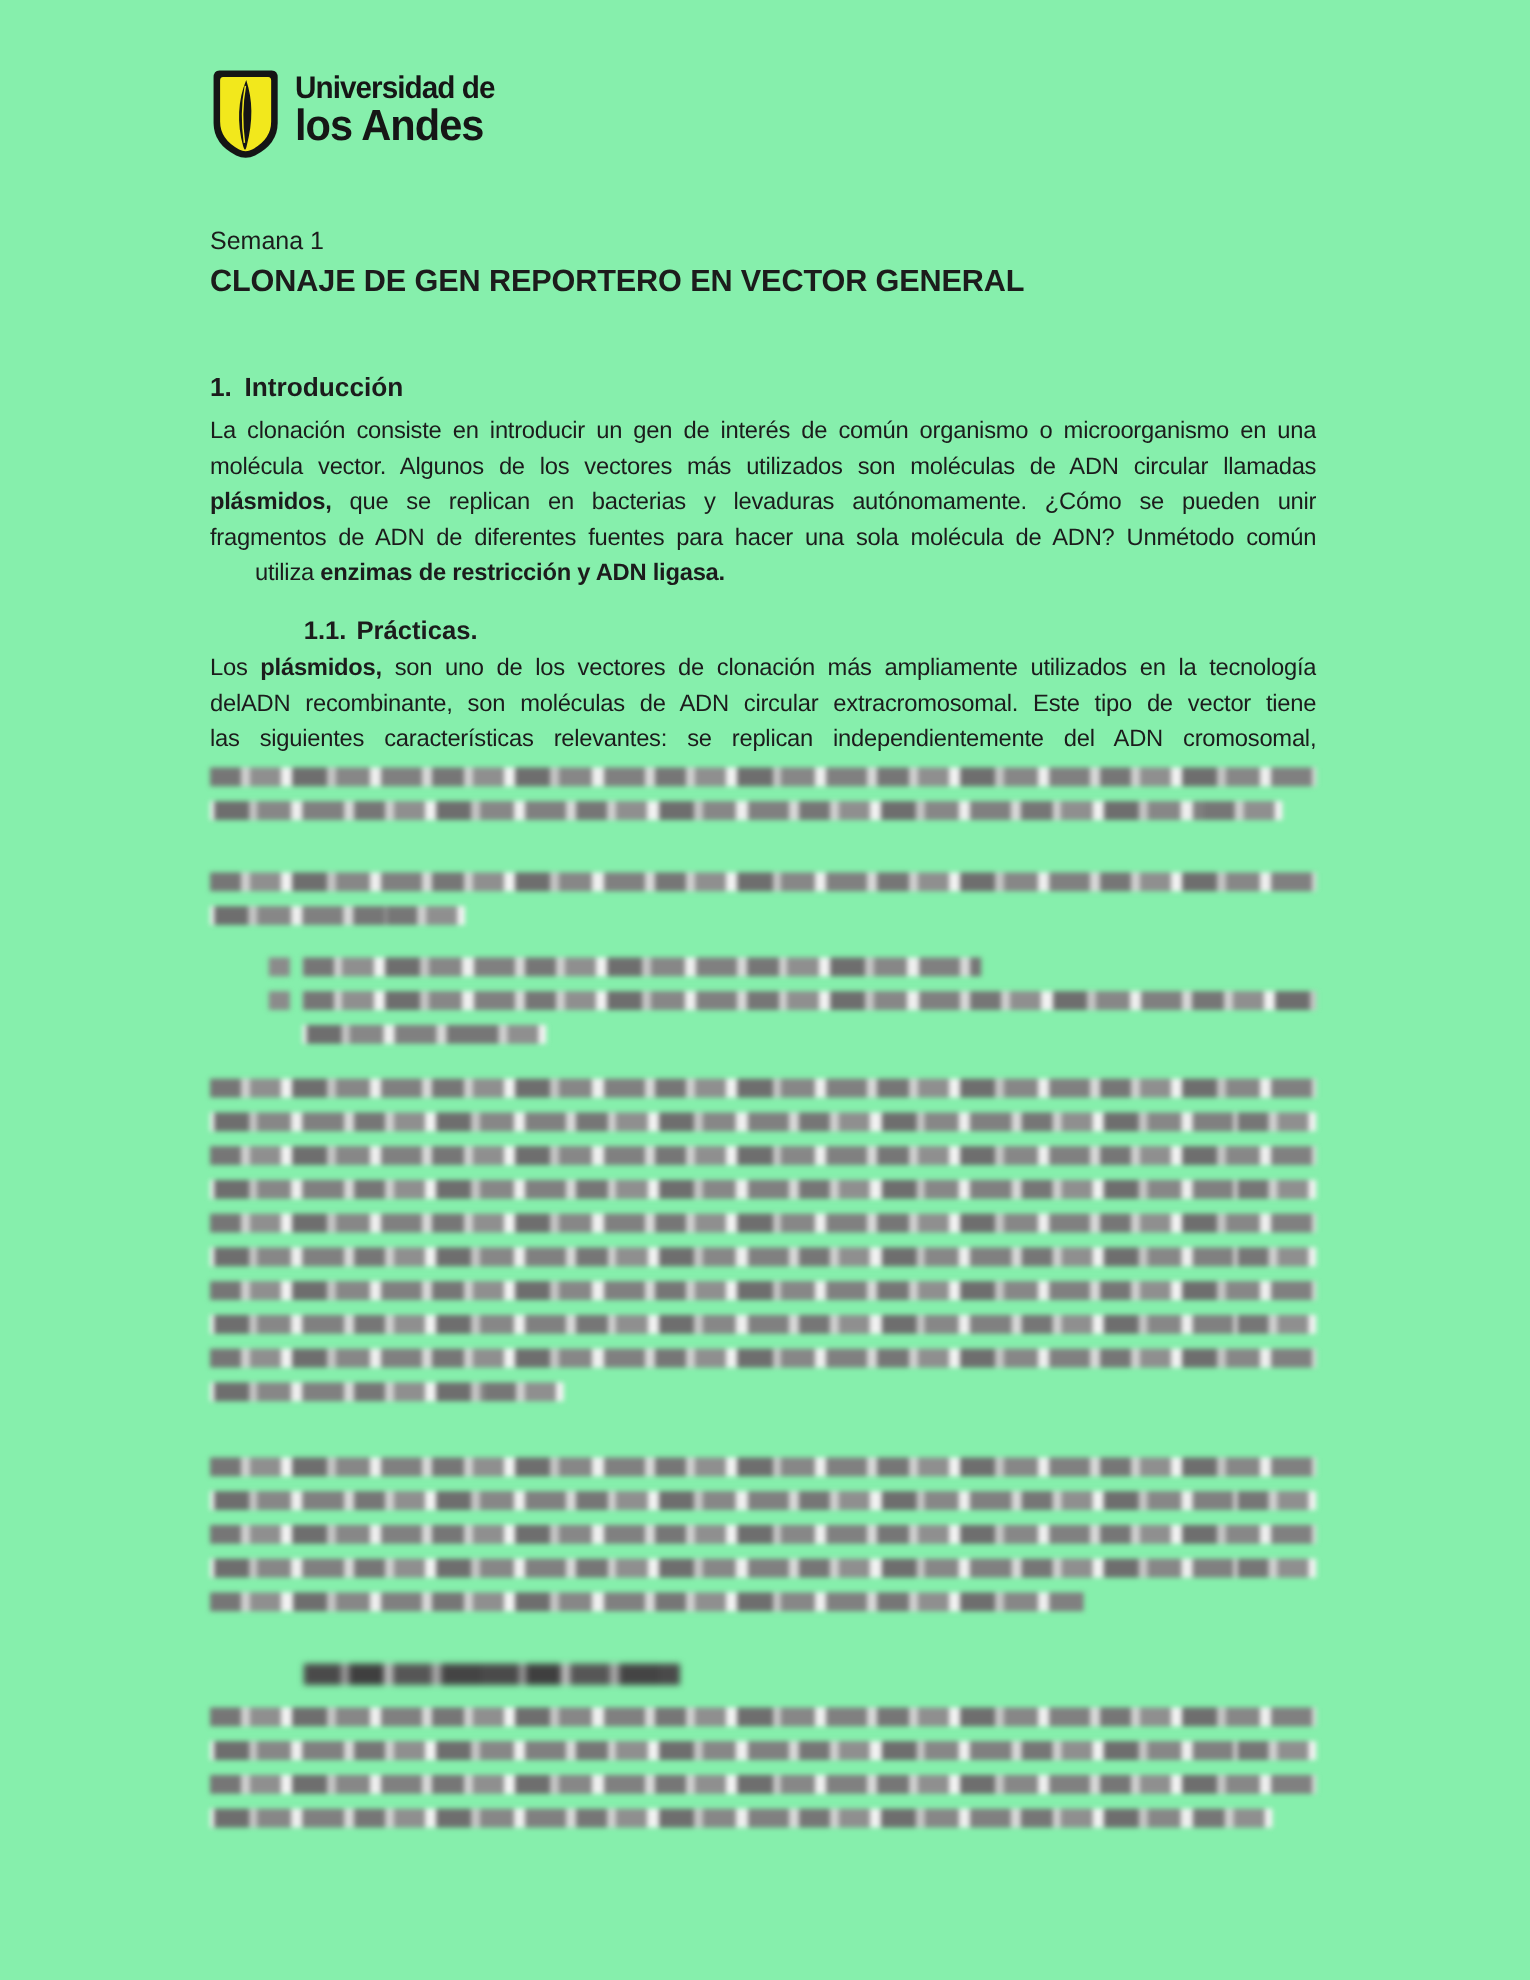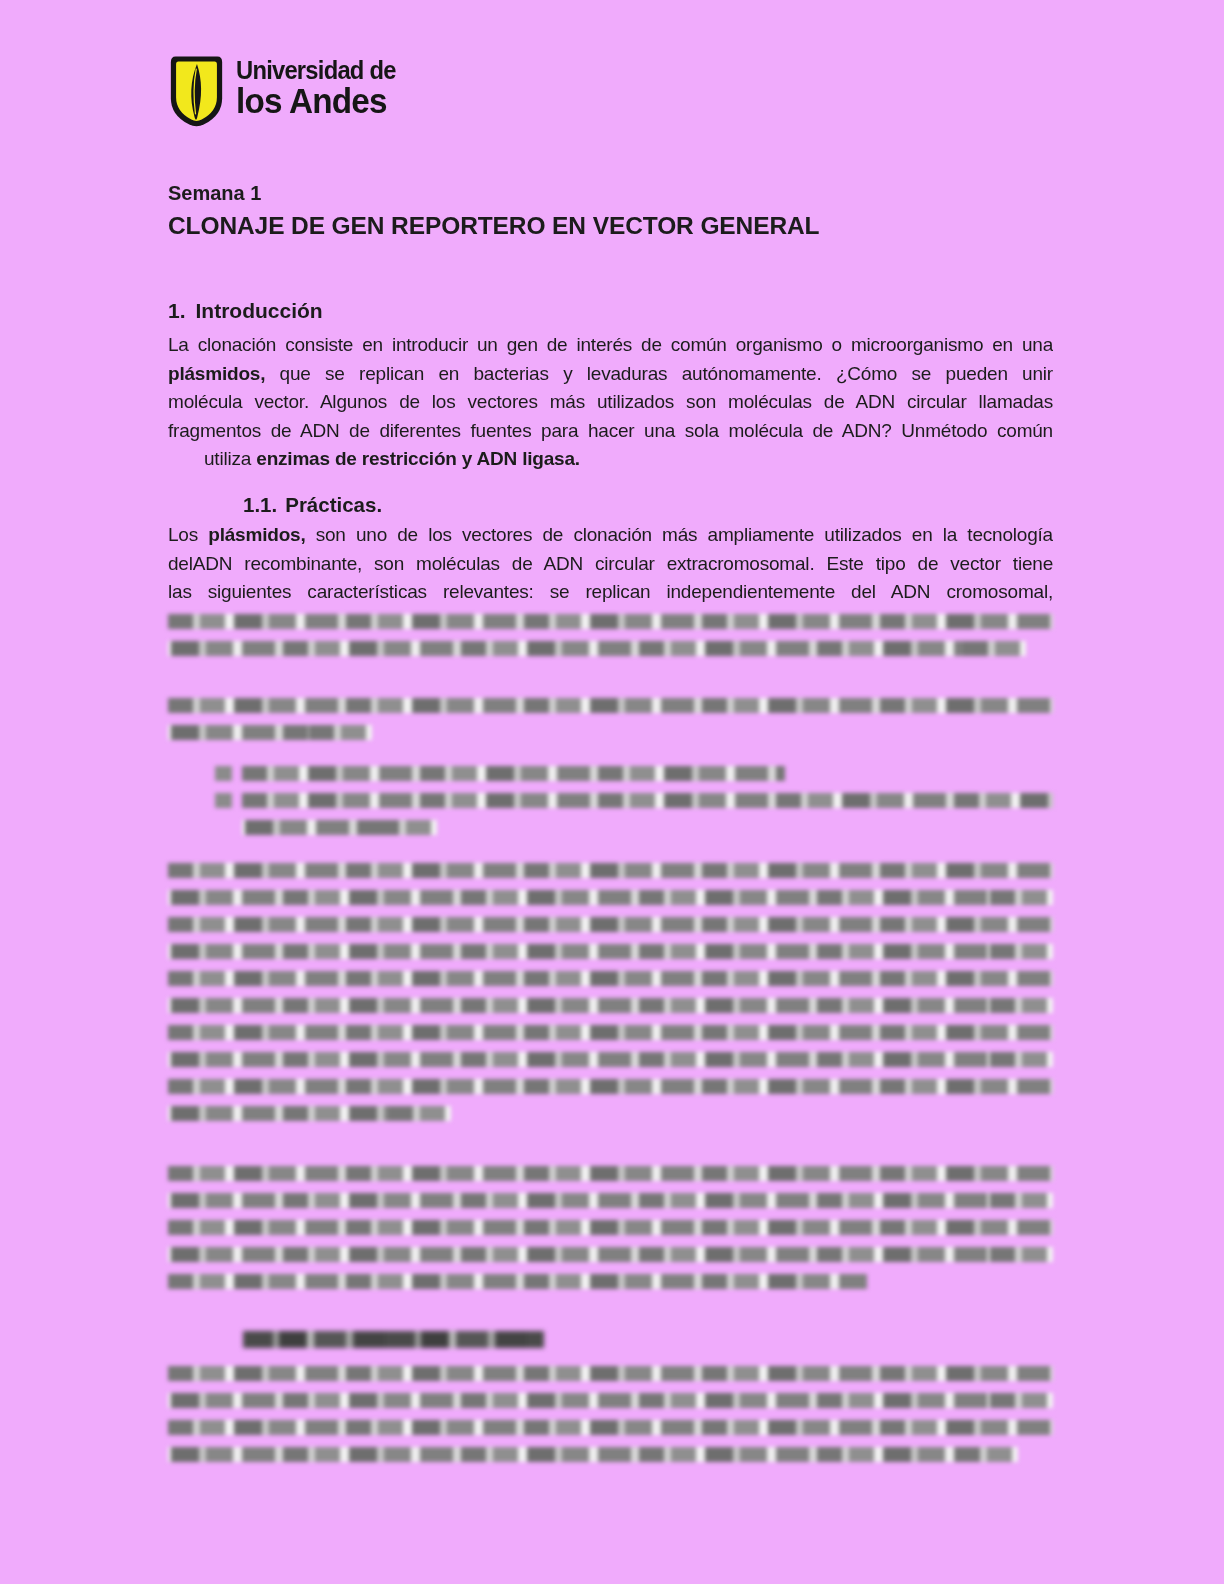--- a/index.html
+++ b/index.html
@@ -6,41 +6,41 @@
   html, body { background: #ffffff; }
   body {
     width: 1224px; height: 1584px;
     font-family: "Liberation Sans", sans-serif;
     color: #1c1c1c;
     overflow: hidden;
   }
   .page {
     width: 1224px; height: 1584px;
     padding: 55px 171px 40px 168px;
-    background: #f0abfc;
+    background: #86efac;
     overflow: hidden;
   }
 
   
   .header { display: flex; justify-content: space-between; align-items: flex-start; height: 95px; }
   .logo { display: flex; align-items: flex-start; gap: 11px; }
   .logo svg { display: block; }
   .logo-text { margin-top: 1px; }
   .lt1 {
     font-size: 25px; font-weight: bold; letter-spacing: -0.8px;
     line-height: 29px; transform: scaleX(0.95); transform-origin: 0 0; color: #161616;
   }
   .lt2 {
     font-size: 35px; font-weight: bold; letter-spacing: -0.8px;
     line-height: 37px; margin-top: -3px; transform: scaleX(0.95); transform-origin: 0 0; color: #161616;
   }
   .course { text-align: right; font-size: 20px; line-height: 27px; padding-top: 13px; color: #161616; }
 
   
-  .week { margin-top: 30px; font-size: 20px; font-weight: bold; line-height: 26px; }
+  .week { margin-top: 30px; font-size: 20px; font-weight: normal; line-height: 26px; }
   .doc-title { font-size: 24.5px; font-weight: bold; margin-top: 5px; letter-spacing: -0.1px; line-height: 30px; }
 
   .h-main { margin-top: 56px; font-size: 21px; font-weight: bold; line-height: 28px; }
   .h-main .num { margin-right: 10px; }
   .h-sub { margin-top: 17px; margin-left: 75px; font-size: 20.5px; font-weight: bold; line-height: 28px; }
   .h-sub .num { margin-right: 8px; }
 
   
   .para { margin-top: 6px; font-size: 19px; letter-spacing: -0.2px; color: #1c1c1c; }
   .para2 { margin-top: 2px; }
@@ -98,22 +98,22 @@
 
   <div class="week">Semana 1</div>
   <div class="doc-title">CLONAJE DE GEN REPORTERO EN VECTOR GENERAL</div>
 
   <div class="h-main">
     <span class="num">1.</span><span>Introducción</span>
   </div>
 
   <div class="para">
       <div class="pline"><span>La clonación consiste en introducir un gen de interés de común organismo o microorganismo en una</span></div>
+      <div class="pline"><span>molécula vector. Algunos de los vectores más utilizados son moléculas de ADN circular llamadas</span></div>
       <div class="pline"><span class="b">plásmidos,</span><span> que se replican en bacterias y levaduras autónomamente. ¿Cómo se pueden unir</span></div>
-      <div class="pline"><span>molécula vector. Algunos de los vectores más utilizados son moléculas de ADN circular llamadas</span></div>
       <div class="pline"><span>fragmentos de ADN de diferentes fuentes para hacer una sola molécula de ADN? Unmétodo común</span></div>
       <div class="pline pline-end"><span>utiliza </span><span class="b">enzimas de restricción y ADN ligasa.</span></div>
     </div>
 
   <div class="h-sub">
     <span class="num">1.1.</span><span>Prácticas.</span>
   </div>
 
   <div class="para para2">
       <div class="pline"><span>Los </span><span class="b">plásmidos,</span><span> son uno de los vectores de clonación más ampliamente utilizados en la tecnología</span></div>

